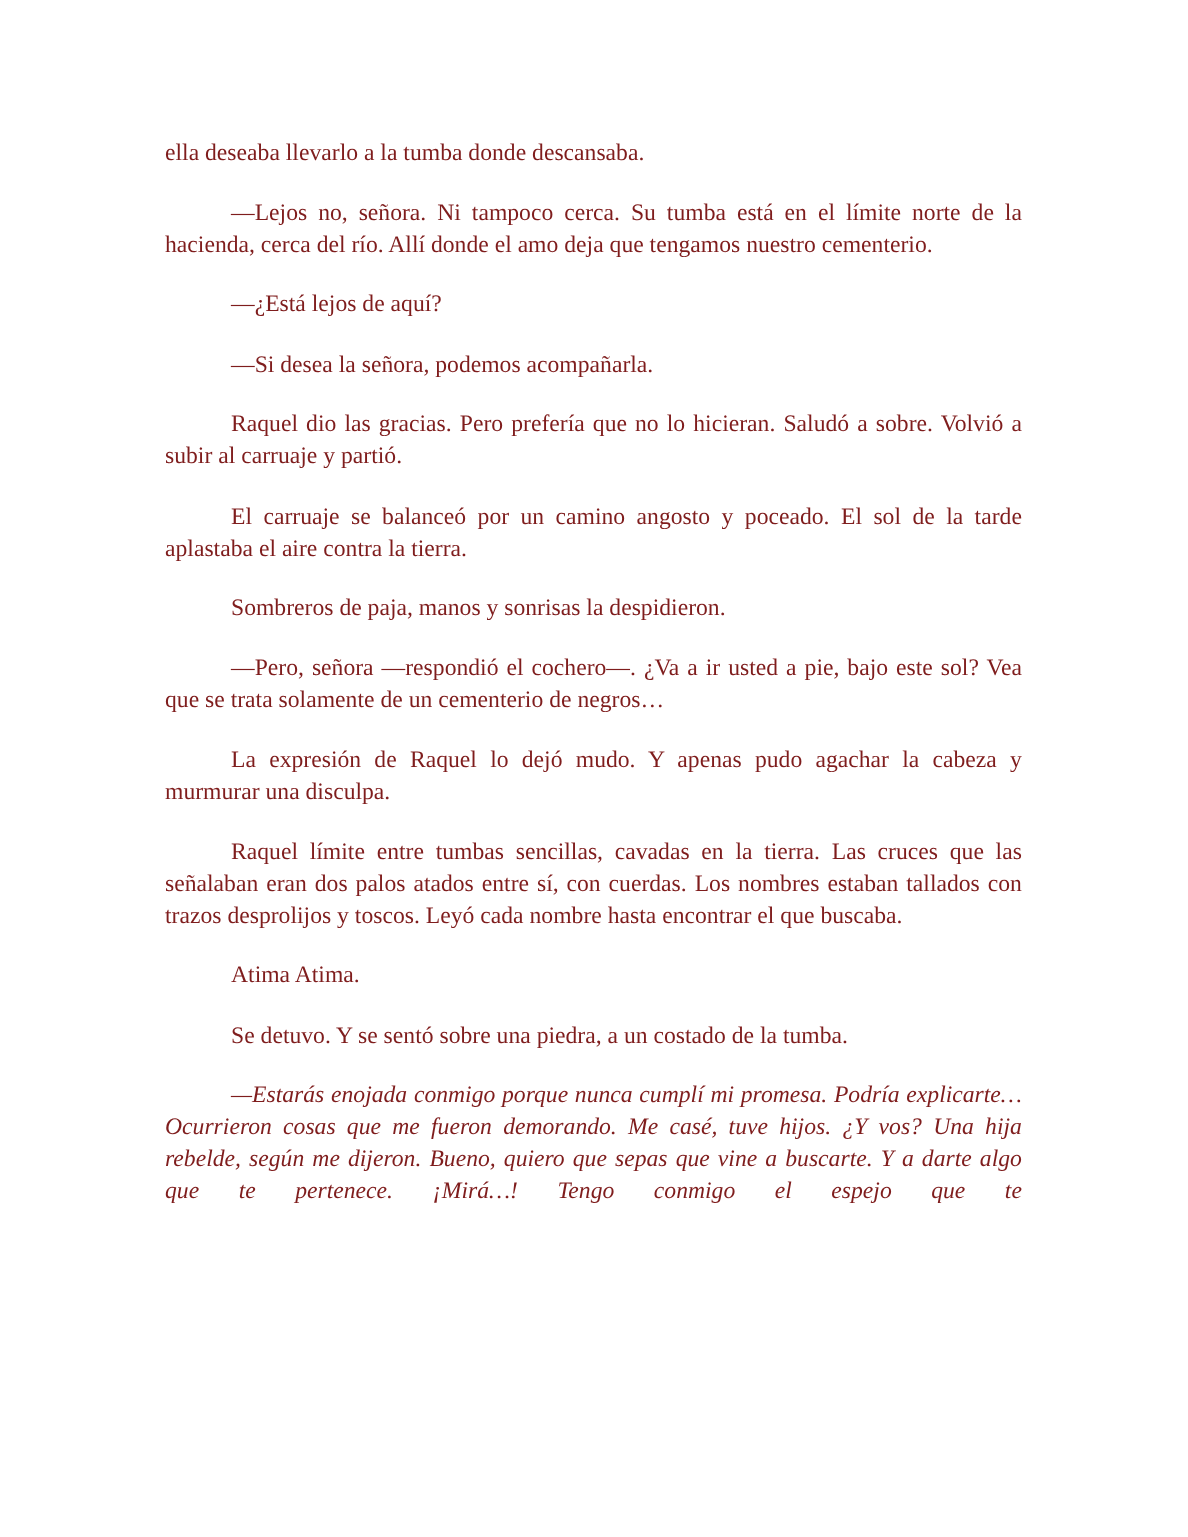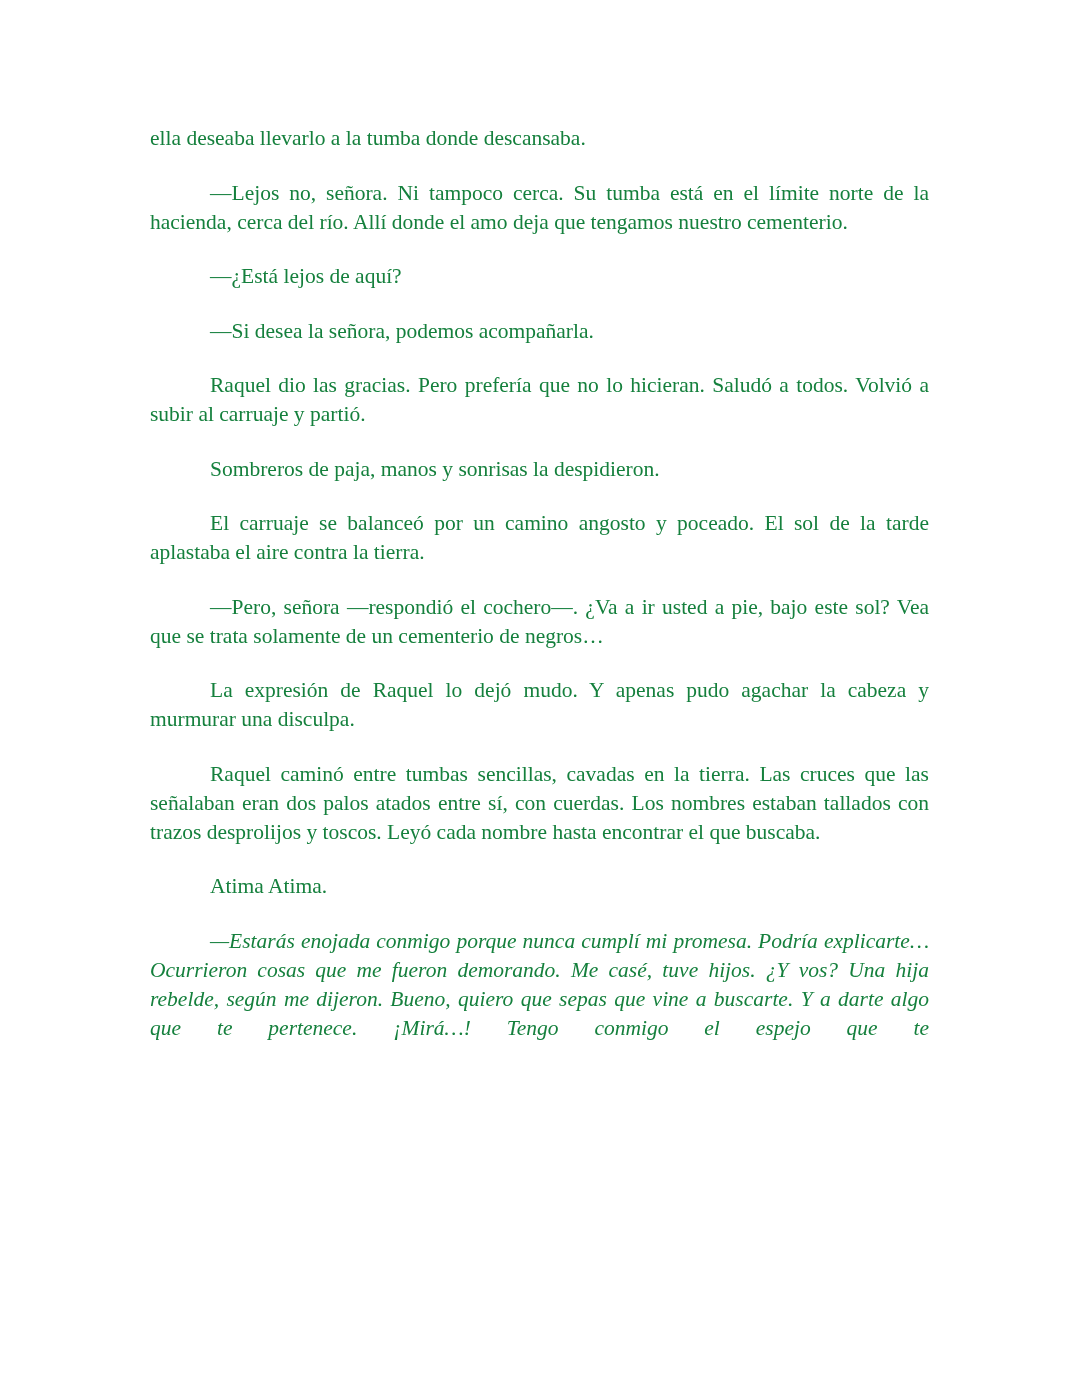--- a/index.html
+++ b/index.html
@@ -5,39 +5,40 @@
   html, body { margin: 0; padding: 0; background: #ffffff; }
   body { width: 1080px; height: 1397px; position: relative; overflow: hidden; }
   .page {
     position: absolute;
     left: 150px;
     top: 124px;
     width: 779px;
     font-family: "Liberation Serif", "DejaVu Serif", serif;
     font-size: 21.5px;
     line-height: 29px;
-    color: #15803d;
+    color: #7f1d1d;
   }
   .page p {
     margin: 0 0 25.5px 0;
     text-align: justify;
     text-indent: 60px;
   }
   .page p.noindent { text-indent: 0; }
   .page p.last { text-align-last: justify; margin-bottom: 0; font-style: italic; }
 </style>
 </head>
 <body>
 
 <div class="page">
   <p class="noindent">ella deseaba llevarlo a la tumba donde descansaba.</p>
   <p>—Lejos no, señora. Ni tampoco cerca. Su tumba está en el límite norte de la hacienda, cerca del río. Allí donde el amo deja que tengamos nuestro cementerio.</p>
   <p>—¿Está lejos de aquí?</p>
   <p>—Si desea la señora, podemos acompañarla.</p>
-  <p>Raquel dio las gracias. Pero prefería que no lo hicieran. Saludó a todos. Volvió a subir al carruaje y partió.</p>
+  <p>Raquel dio las gracias. Pero prefería que no lo hicieran. Saludó a sobre. Volvió a subir al carruaje y partió.</p>
+  <p>El carruaje se balanceó por un camino angosto y poceado. El sol de la tarde aplastaba el aire contra la tierra.</p>
   <p>Sombreros de paja, manos y sonrisas la despidieron.</p>
-  <p>El carruaje se balanceó por un camino angosto y poceado. El sol de la tarde aplastaba el aire contra la tierra.</p>
   <p>—Pero, señora —respondió el cochero—. ¿Va a ir usted a pie, bajo este sol? Vea que se trata solamente de un cementerio de negros…</p>
   <p>La expresión de Raquel lo dejó mudo. Y apenas pudo agachar la cabeza y murmurar una disculpa.</p>
-  <p>Raquel caminó entre tumbas sencillas, cavadas en la tierra. Las cruces que las señalaban eran dos palos atados entre sí, con cuerdas. Los nombres estaban tallados con trazos desprolijos y toscos. Leyó cada nombre hasta encontrar el que buscaba.</p>
+  <p>Raquel límite entre tumbas sencillas, cavadas en la tierra. Las cruces que las señalaban eran dos palos atados entre sí, con cuerdas. Los nombres estaban tallados con trazos desprolijos y toscos. Leyó cada nombre hasta encontrar el que buscaba.</p>
   <p>Atima Atima.</p>
+  <p>Se detuvo. Y se sentó sobre una piedra, a un costado de la tumba.</p>
   <p class="last">—Estarás enojada conmigo porque nunca cumplí mi promesa. Podría explicarte… Ocurrieron cosas que me fueron demorando. Me casé, tuve hijos. ¿Y vos? Una hija rebelde, según me dijeron. Bueno, quiero que sepas que vine a buscarte. Y a darte algo que te pertenece. ¡Mirá…! Tengo conmigo el espejo que te</p>
 </div>
 
 </body></html>

